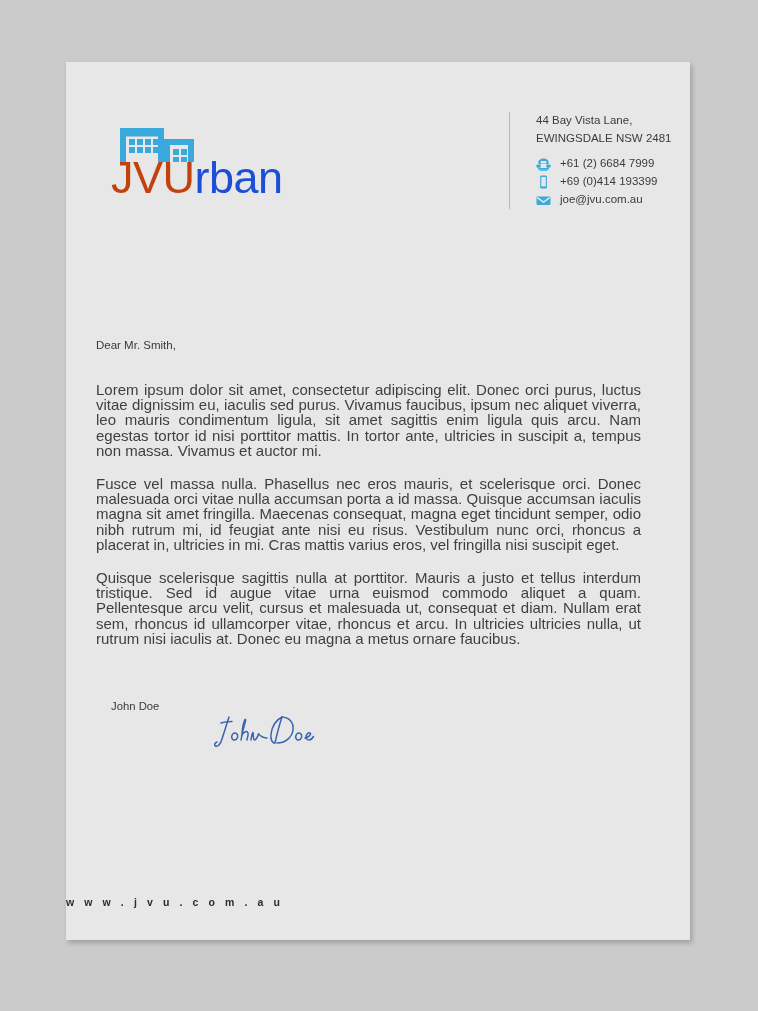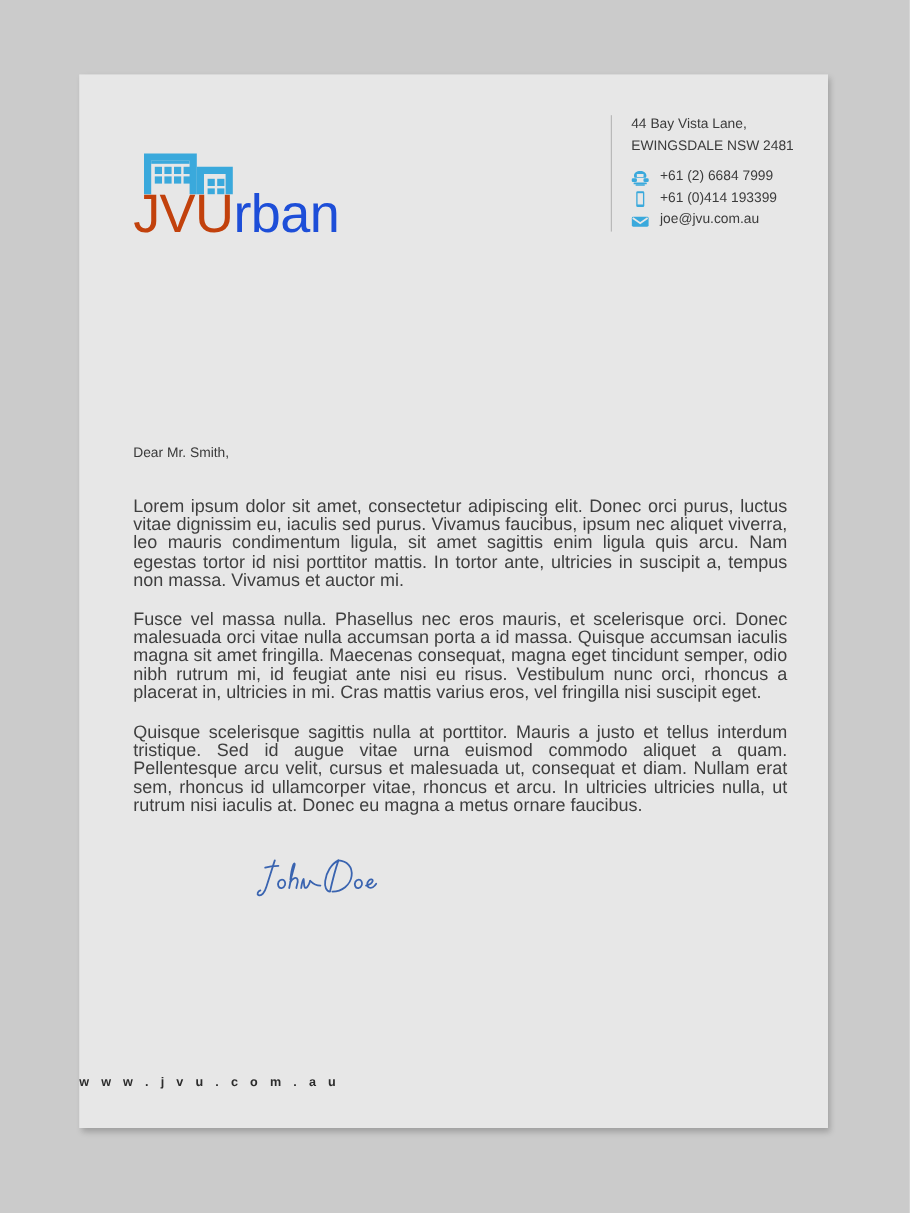--- a/index.html
+++ b/index.html
@@ -59,22 +59,22 @@
     line-height: 1;
     white-space: nowrap;
   }
   .wordmark .jvu { color: #c2410c; }
   .wordmark .rban { color: #1d4ed8; }
 
   
   .contact {
     position: absolute;
     left: 443px;
-    top: 34px;
-    padding-left: 16px;
+    top: 50px;
+    padding-left: 26px;
     border-left: 1px solid #b9b9b9;
     min-height: 95px;
   }
 
   .addr-line {
     font-size: 11.5px;
     color: #3b3b3b;
     line-height: 17.5px;
     white-space: nowrap;
   }
@@ -101,24 +101,23 @@
     font-size: 11.5px;
     color: #3b3b3b;
     white-space: nowrap;
     line-height: 1;
     text-align: center;
   }
 
   
   .letter {
     position: absolute;
-    left: 45px;
+    left: 30px;
     top: 277px;
     width: 545px;
-    margin-top: 33px;
   }
 
   .salutation {
     font-size: 11.5px;
     color: #3a3a3a;
     margin-bottom: 31px;
   }
 
   .para {
     font-size: 15px;
@@ -224,21 +223,21 @@
           <span class="c-text">+61 (2) 6684 7999</span>
         </div>
 
         <div class="contact-row">
           <span class="c-icon">
             <svg width="15" height="14" viewBox="0 0 15 14" xmlns="http://www.w3.org/2000/svg">
               <rect x="4.2" y="0.4" width="6.7" height="13.2" rx="1.2" fill="#3aa9dc"></rect>
               <rect x="5.3" y="2.0" width="4.5" height="9.4" fill="#e7e7e7"></rect>
             </svg>
           </span>
-          <span class="c-text">+61 (0)414 193399</span>
+          <span class="c-text">+69 (0)414 193399</span>
         </div>
 
         <div class="contact-row">
           <span class="c-icon">
             <svg width="15" height="11" viewBox="0 0 15 11" xmlns="http://www.w3.org/2000/svg">
               <rect x="0.5" y="1.6" width="14" height="8.4" rx="1.2" fill="#3aa9dc"></rect>
               <path d="M1.3 2.6 L7.5 7.0 L13.7 2.6" fill="none" stroke="#e7e7e7" stroke-width="1.5"></path>
             </svg>
           </span>
           <span class="c-text">joe@jvu.com.au</span>
@@ -249,20 +248,21 @@
   </div>
 
   <div class="letter">
     <div class="salutation">Dear Mr. Smith,</div>
     <p class="para">Lorem ipsum dolor sit amet, consectetur adipiscing elit. Donec orci purus, luctus vitae dignissim eu, iaculis sed purus. Vivamus faucibus, ipsum nec aliquet viverra, leo mauris condimentum ligula, sit amet sagittis enim ligula quis arcu. Nam egestas tortor id nisi porttitor mattis. In tortor ante, ultricies in suscipit a, tempus non massa. Vivamus et auctor mi.</p>
     <p class="para">Fusce vel massa nulla. Phasellus nec eros mauris, et scelerisque orci. Donec malesuada orci vitae nulla accumsan porta a id massa. Quisque accumsan iaculis magna sit amet fringilla. Maecenas consequat, magna eget tincidunt semper, odio nibh rutrum mi, id feugiat ante nisi eu risus. Vestibulum nunc orci, rhoncus a placerat in, ultricies in mi. Cras mattis varius eros, vel fringilla nisi suscipit eget.</p>
     <p class="para">Quisque scelerisque sagittis nulla at porttitor. Mauris a justo et tellus interdum tristique. Sed id augue vitae urna euismod commodo aliquet a quam. Pellentesque arcu velit, cursus et malesuada ut, consequat et diam. Nullam erat sem, rhoncus id ullamcorper vitae, rhoncus et arcu. In ultricies ultricies nulla, ut rutrum nisi iaculis at. Donec eu magna a metus ornare faucibus.</p>
   </div>
 
   <div class="sig-block">
+    <div class="sig-name">John Doe</div>
 
     <svg class="sig-mark" viewBox="0 0 105 42" xmlns="http://www.w3.org/2000/svg">
       <g fill="none" stroke="#3a64b0" stroke-width="1.5" stroke-linecap="round" stroke-linejoin="round">
 
         <path d="M18 8 C16 14 13 24 11 30 C9.5 35 7 38 4.5 37 C3 36.3 3.5 34 6 33"></path>
         <path d="M10 14 C13 13 17 12.5 21 12.5"></path>
 
         <path d="M24 24 C21.5 24 20 27 21 29.5 C22 32 25.5 31.5 26.5 28.5 C27.2 26.3 26 24 24 24 Z"></path>
 
         <path d="M30 31 C31 25 33 17 34.5 12 C35 10.3 34.2 10 33.5 11.5 C32.5 14 31.5 19 31 24"></path>

